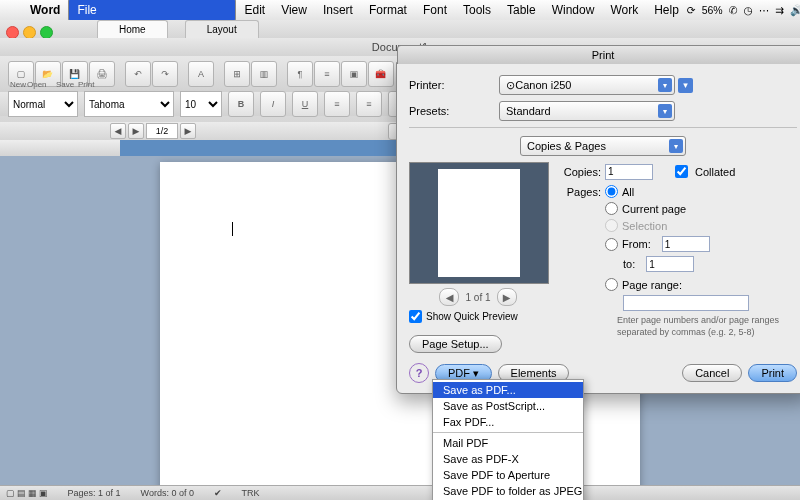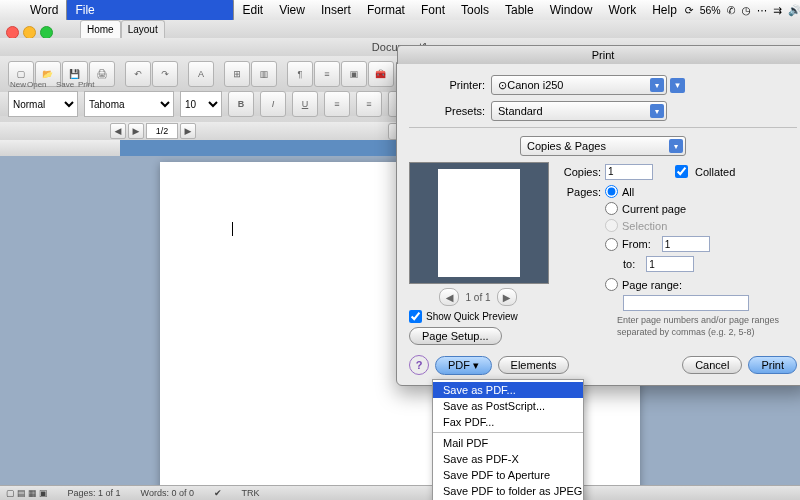--- a/index.html
+++ b/index.html
@@ -1,26 +1,26 @@
 <!DOCTYPE html>
 <html><head>
 <meta charset="utf-8">
 <style>
 html,body{margin:0;padding:0;width:800px;height:500px;overflow:hidden;font-family:"Lucida Grande","Helvetica Neue",Arial,sans-serif;font-size:11px;background:#2a5a9a;color:#000}
 
 .mb{position:absolute;top:0;left:0;right:0;height:20px;background:linear-gradient(#fdfdfd,#e4e4e4);display:flex;align-items:center;padding:0 6px;gap:0;border-bottom:1px solid #bdbdbd}
 .mb .it{padding:2px 8px;font-size:12px}
 .mb .it.sel{background:#2459d8;color:#fff}
-.mb .it.bold{font-weight:normal}
+.mb .it.bold{font-weight:bold}
 .mb .spacer{flex:1}
 .mb .status{display:flex;gap:6px;align-items:center;font-size:10.5px}
 
 .tool{position:absolute;top:20px;left:0;right:0;height:102px;background:linear-gradient(#eaeaea,#d7d7d7);border-bottom:1px solid #9d9d9d}
 .tabrow{position:absolute;top:0;left:0;right:0;height:18px;display:flex;align-items:flex-end;font-size:10px;border-bottom:1px solid #bbb;background:linear-gradient(#e8e8e8,#d6d6d6)}
-.tabrow .tab{padding:3px 6px;border:1px solid #bbb;border-bottom:none;margin-left:0;border-radius:3px 3px 0 0;background:#e9e9e9}
+.tabrow .tab{padding:3px 21px;border:1px solid #bbb;border-bottom:none;margin-left:17px;border-radius:3px 3px 0 0;background:#e9e9e9}
 .tabrow .tab.act{background:#fafafa}
 .titlebar{position:absolute;top:18px;left:0;right:0;height:18px;text-align:center;line-height:18px;font-size:11px;color:#444;background:linear-gradient(#e8e8e8,#d4d4d4);border-bottom:1px solid #bbb}
 .tl{position:absolute;top:6px;left:6px;display:flex;gap:4px}
 .tl span{width:11px;height:11px;border-radius:50%}
 .tl .r{background:#ff5f57;border:1px solid #d64540}
 .tl .y{background:#febc2e;border:1px solid #d79b25}
 .tl .g{background:#28c840;border:1px solid #24a636}
 .bigtool{position:absolute;top:36px;left:0;right:0;height:36px;display:flex;align-items:center;padding:0 8px;gap:4px;background:linear-gradient(#e8e8e8,#d2d2d2);border-bottom:1px solid #bbb}
 .btngrp{display:flex;gap:1px;margin-right:6px}
 .tbtn{width:24px;height:24px;border:1px solid #b3b3b3;border-radius:3px;background:linear-gradient(#fdfdfd,#e2e2e2);display:flex;align-items:center;justify-content:center;font-size:9px;color:#666}
@@ -45,21 +45,21 @@
 .doc{position:absolute;top:156px;left:0;right:0;bottom:14px;background:#9aadc4;display:flex;justify-content:center;overflow:hidden}
 .page{width:480px;height:640px;background:#fff;box-shadow:0 2px 8px rgba(0,0,0,.3);margin-top:6px;position:relative}
 .cursor{position:absolute;top:60px;left:72px;width:1px;height:14px;background:#000}
 .vrule{position:absolute;left:0;top:156px;bottom:14px;width:16px;background:linear-gradient(90deg,#eee,#d4d4d4);border-right:1px solid #aaa}
 
 .sb{position:absolute;bottom:0;left:0;right:0;height:14px;background:linear-gradient(#e6e6e6,#cfcfcf);border-top:1px solid #aaa;font-size:9px;display:flex;align-items:center;padding:0 6px;gap:20px;color:#444}
 
 .dlg{position:absolute;top:62px;left:396px;width:388px;background:#ececec;border:1px solid #888;border-radius:0 0 6px 6px;box-shadow:0 8px 20px rgba(0,0,0,.35);padding:12px 12px 10px}
 .dlgtitle{position:absolute;top:-18px;left:0;right:0;height:18px;background:linear-gradient(#e6e6e6,#c8c8c8);border:1px solid #888;border-bottom:none;text-align:center;line-height:18px;font-size:11px;border-radius:4px 4px 0 0}
 .row{display:flex;align-items:center;margin-bottom:6px;font-size:11px}
-.row label{width:76px;text-align:right;margin-right:6px}
+.row label{width:76px;text-align:left;margin-right:14px}
 .sel{flex:0 0 150px;height:18px;border:1px solid #8a8a8a;border-radius:3px;background:linear-gradient(#fefefe,#e6e6e6);display:flex;align-items:center;padding:0 18px 0 6px;position:relative;font-size:11px}
 .sel .arr,.endarr{position:absolute;right:2px;top:2px;width:14px;height:14px;background:#4a7fd6;border-radius:2px;display:flex;align-items:center;justify-content:center;color:#fff;font-size:8px}
 .qbox{width:15px;height:15px;background:#4a7fd6;border-radius:2px;display:flex;align-items:center;justify-content:center;color:#fff;font-size:9px;margin-left:3px}
 hr{border:none;border-top:1px solid #c0c0c0;margin:4px 0 8px}
 .mid{display:flex;gap:12px}
 .prev{width:138px}
 .prevbox{width:138px;height:120px;background:#4a5b6f;display:flex;align-items:center;justify-content:center;border:1px solid #888}
 .prevpg{width:82px;height:108px;background:#fff}
 .prevnav{display:flex;justify-content:center;align-items:center;gap:6px;margin-top:4px;font-size:10px;color:#555}
 .pnb{width:18px;height:16px;border:1px solid #b3b3b3;border-radius:8px;background:linear-gradient(#fff,#e4e4e4);display:flex;align-items:center;justify-content:center;color:#666}
@@ -240,21 +240,21 @@
         </div>
    <div class="prevnav">
     <div class="pnb">◀</div>
     <span>1 of 1</span>
     <div class="pnb">▶</div>
    </div>
    <div class="chk">
           <input type="checkbox" checked="" style="">
           <span>Show Quick Preview</span>
         </div>
-   <button class="btn" style="margin-top:4px">Page Setup...</button>
+   <button class="btn" style="margin-top:12px">Page Setup...</button>
   </div>
   <div class="right">
    <div class="r2">
           <label>Copies:</label>
           <input class="txt" value="1" style="">
           <span style="width:10px"></span>
           <input type="checkbox" checked="" style="">
           <span>Collated</span>
         </div>
    <div class="r2">

